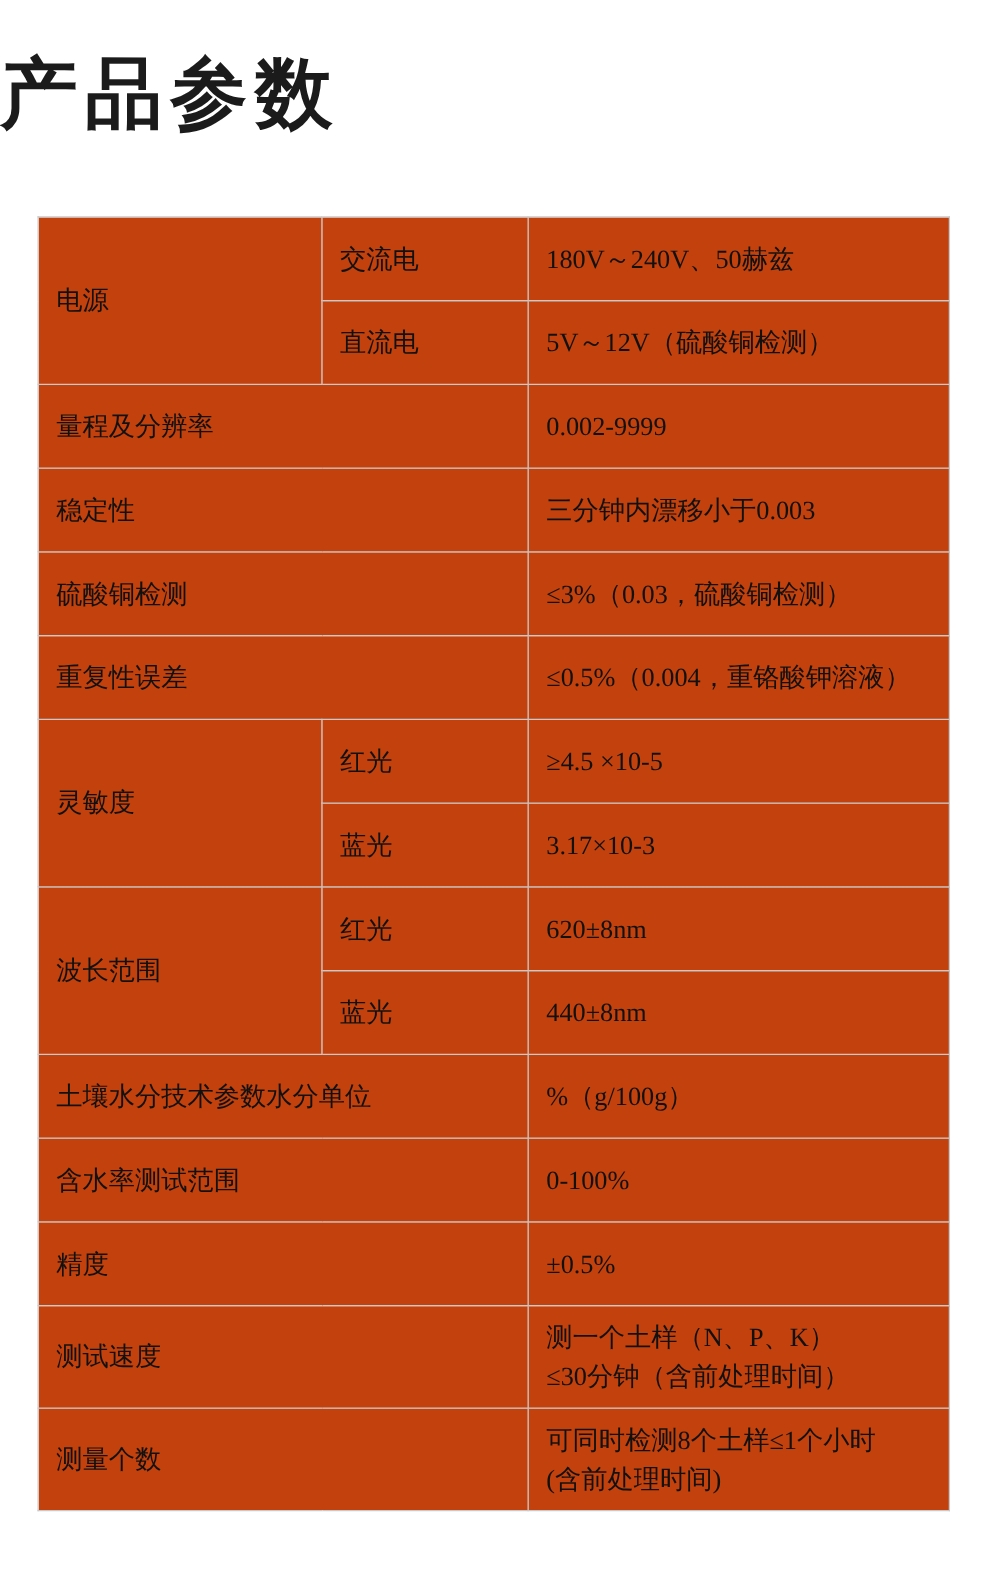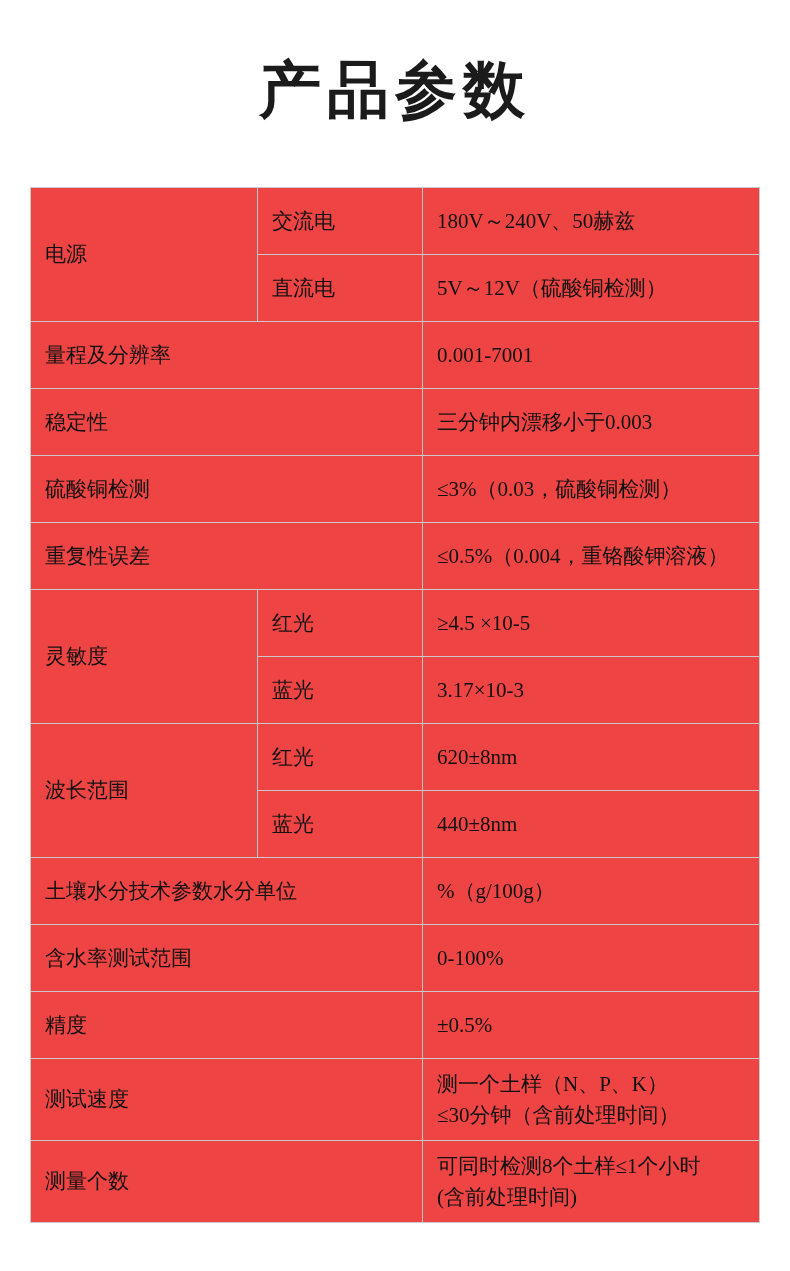--- a/index.html
+++ b/index.html
@@ -14,22 +14,22 @@
     color: #1a1a1a;
     overflow: hidden;
   }
   .page {
     width: 790px;
     height: 1271px;
     position: relative;
     box-sizing: border-box;
   }
   .header {
-    text-align: center;
-    padding-top: 56px;
+    text-align: left;
+    padding-top: 42px;
   }
   .title-cn {
     font-family: "Liberation Serif", "DejaVu Serif", serif;
     font-size: 62px;
     font-weight: bold;
     letter-spacing: 6px;
     color: #1b1b1b;
     line-height: 1.1;
     margin: 0;
   }
@@ -48,21 +48,21 @@
     border-collapse: collapse;
     table-layout: fixed;
   }
   table.spec td {
     border: 1px solid #c9c9c9;
     font-size: 21px;
     line-height: 1.45;
     color: #111;
     padding: 10px 14px;
     vertical-align: middle;
-    background: #ef4444;
+    background: #c2410c;
   }
   td.label {
     width: 198px;
     padding-left: 22px;
   }
   td.sublabel {
     width: 136px;
     padding-left: 24px;
   }
   td.value {
@@ -95,21 +95,21 @@
           <td class="sublabel">交流电</td>
           <td class="value">180V～240V、50赫兹</td>
         </tr>
         <tr class="row-tall">
           <td class="sublabel">直流电</td>
           <td class="value">5V～12V（硫酸铜检测）</td>
         </tr>
 
         <tr class="row-tall">
           <td class="label-wide" colspan="2">量程及分辨率</td>
-          <td class="value">0.001-7001</td>
+          <td class="value">0.002-9999</td>
         </tr>
 
         <tr class="row-tall">
           <td class="label-wide" colspan="2">稳定性</td>
           <td class="value">三分钟内漂移小于0.003</td>
         </tr>
 
         <tr class="row-tall">
           <td class="label-wide" colspan="2">硫酸铜检测</td>
           <td class="value">≤3%（0.03，硫酸铜检测）</td>

